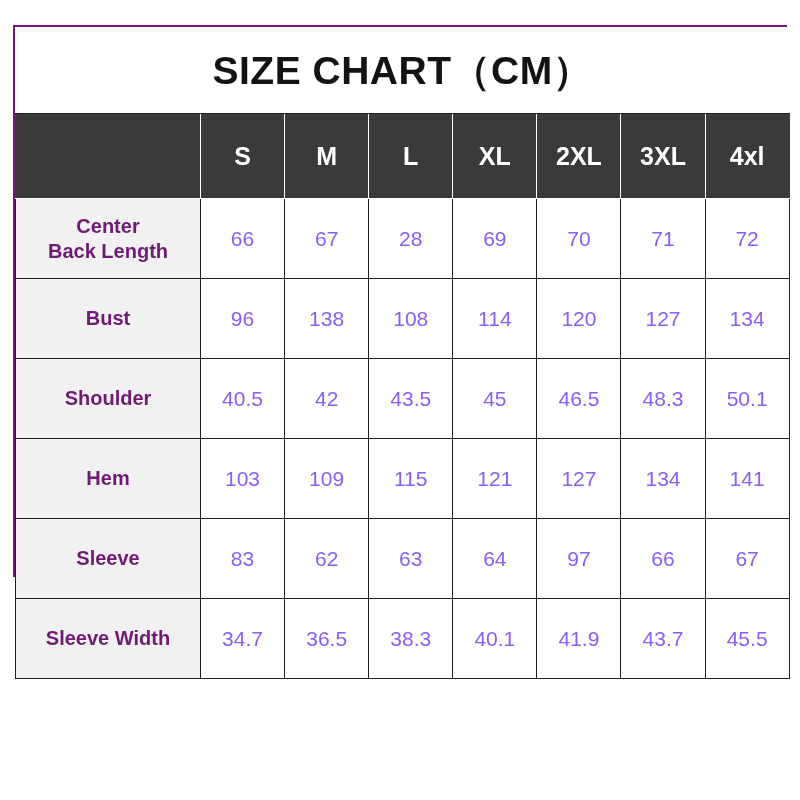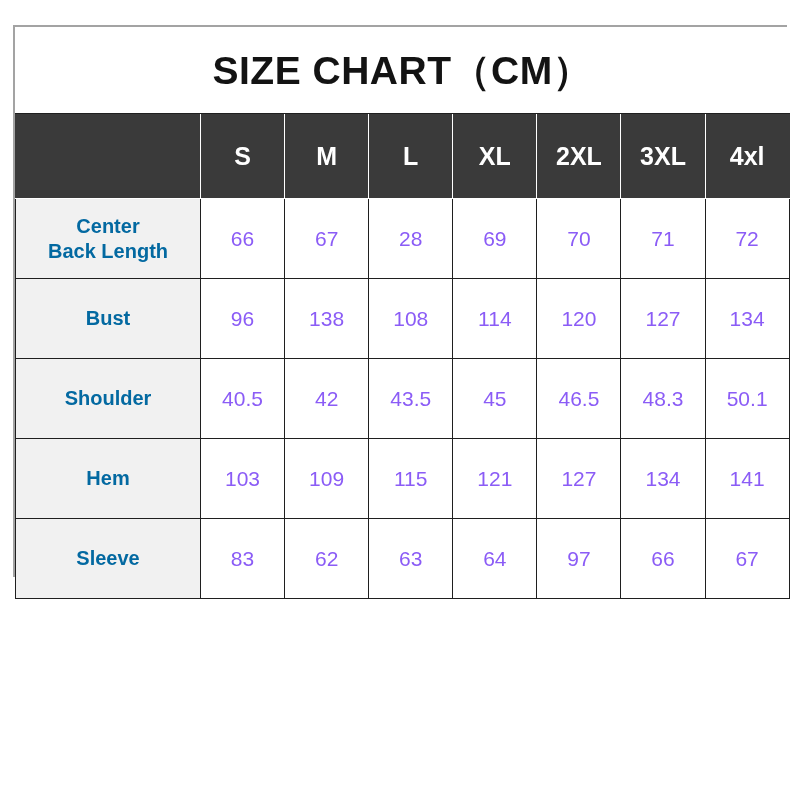--- a/index.html
+++ b/index.html
@@ -20,21 +20,21 @@
     box-sizing: border-box;
     background: #ffffff;
   }
   .chart-wrap {
     position: absolute;
     left: 13px;
     top: 25px;
     width: 774px;
     height: 552px;
     box-sizing: border-box;
-    border: 2px solid #a3a3a3;
+    border: 2px solid #701a75;
     background: #ffffff;
   }
   table.size-chart {
     width: 100%;
     height: 100%;
     border-collapse: collapse;
     table-layout: fixed;
   }
   table.size-chart td, table.size-chart th {
     border: 1px solid #1f1f1f;
@@ -73,21 +73,21 @@
     border-left-color: #3a3a3a;
   }
   tr.head-row th:last-child {
     border-right-color: #3a3a3a;
   }
   
   td.row-label {
     background: #f1f1f1;
     font-size: 20px;
     font-weight: bold;
-    color: #0369a1;
+    color: #701a75;
     line-height: 1.25;
     padding: 0 6px;
   }
   td.cell {
     background: #ffffff;
     font-size: 21px;
     color: #8b5cf6;
   }
   tbody tr { height: 80px; }
   col.label-col { width: 185px; }
@@ -185,17 +185,29 @@
           </td>
           <td class="cell">83</td>
           <td class="cell">62</td>
           <td class="cell">63</td>
           <td class="cell">64</td>
           <td class="cell">97</td>
           <td class="cell">66</td>
           <td class="cell">67</td>
         </tr>
 
+        <tr>
+          <td class="row-label">
+            <div>Sleeve Width</div>
+          </td>
+          <td class="cell">34.7</td>
+          <td class="cell">36.5</td>
+          <td class="cell">38.3</td>
+          <td class="cell">40.1</td>
+          <td class="cell">41.9</td>
+          <td class="cell">43.7</td>
+          <td class="cell">45.5</td>
+        </tr>
 
       </tbody>
     </table>
   </div>
 </div>
 
 </body></html>

